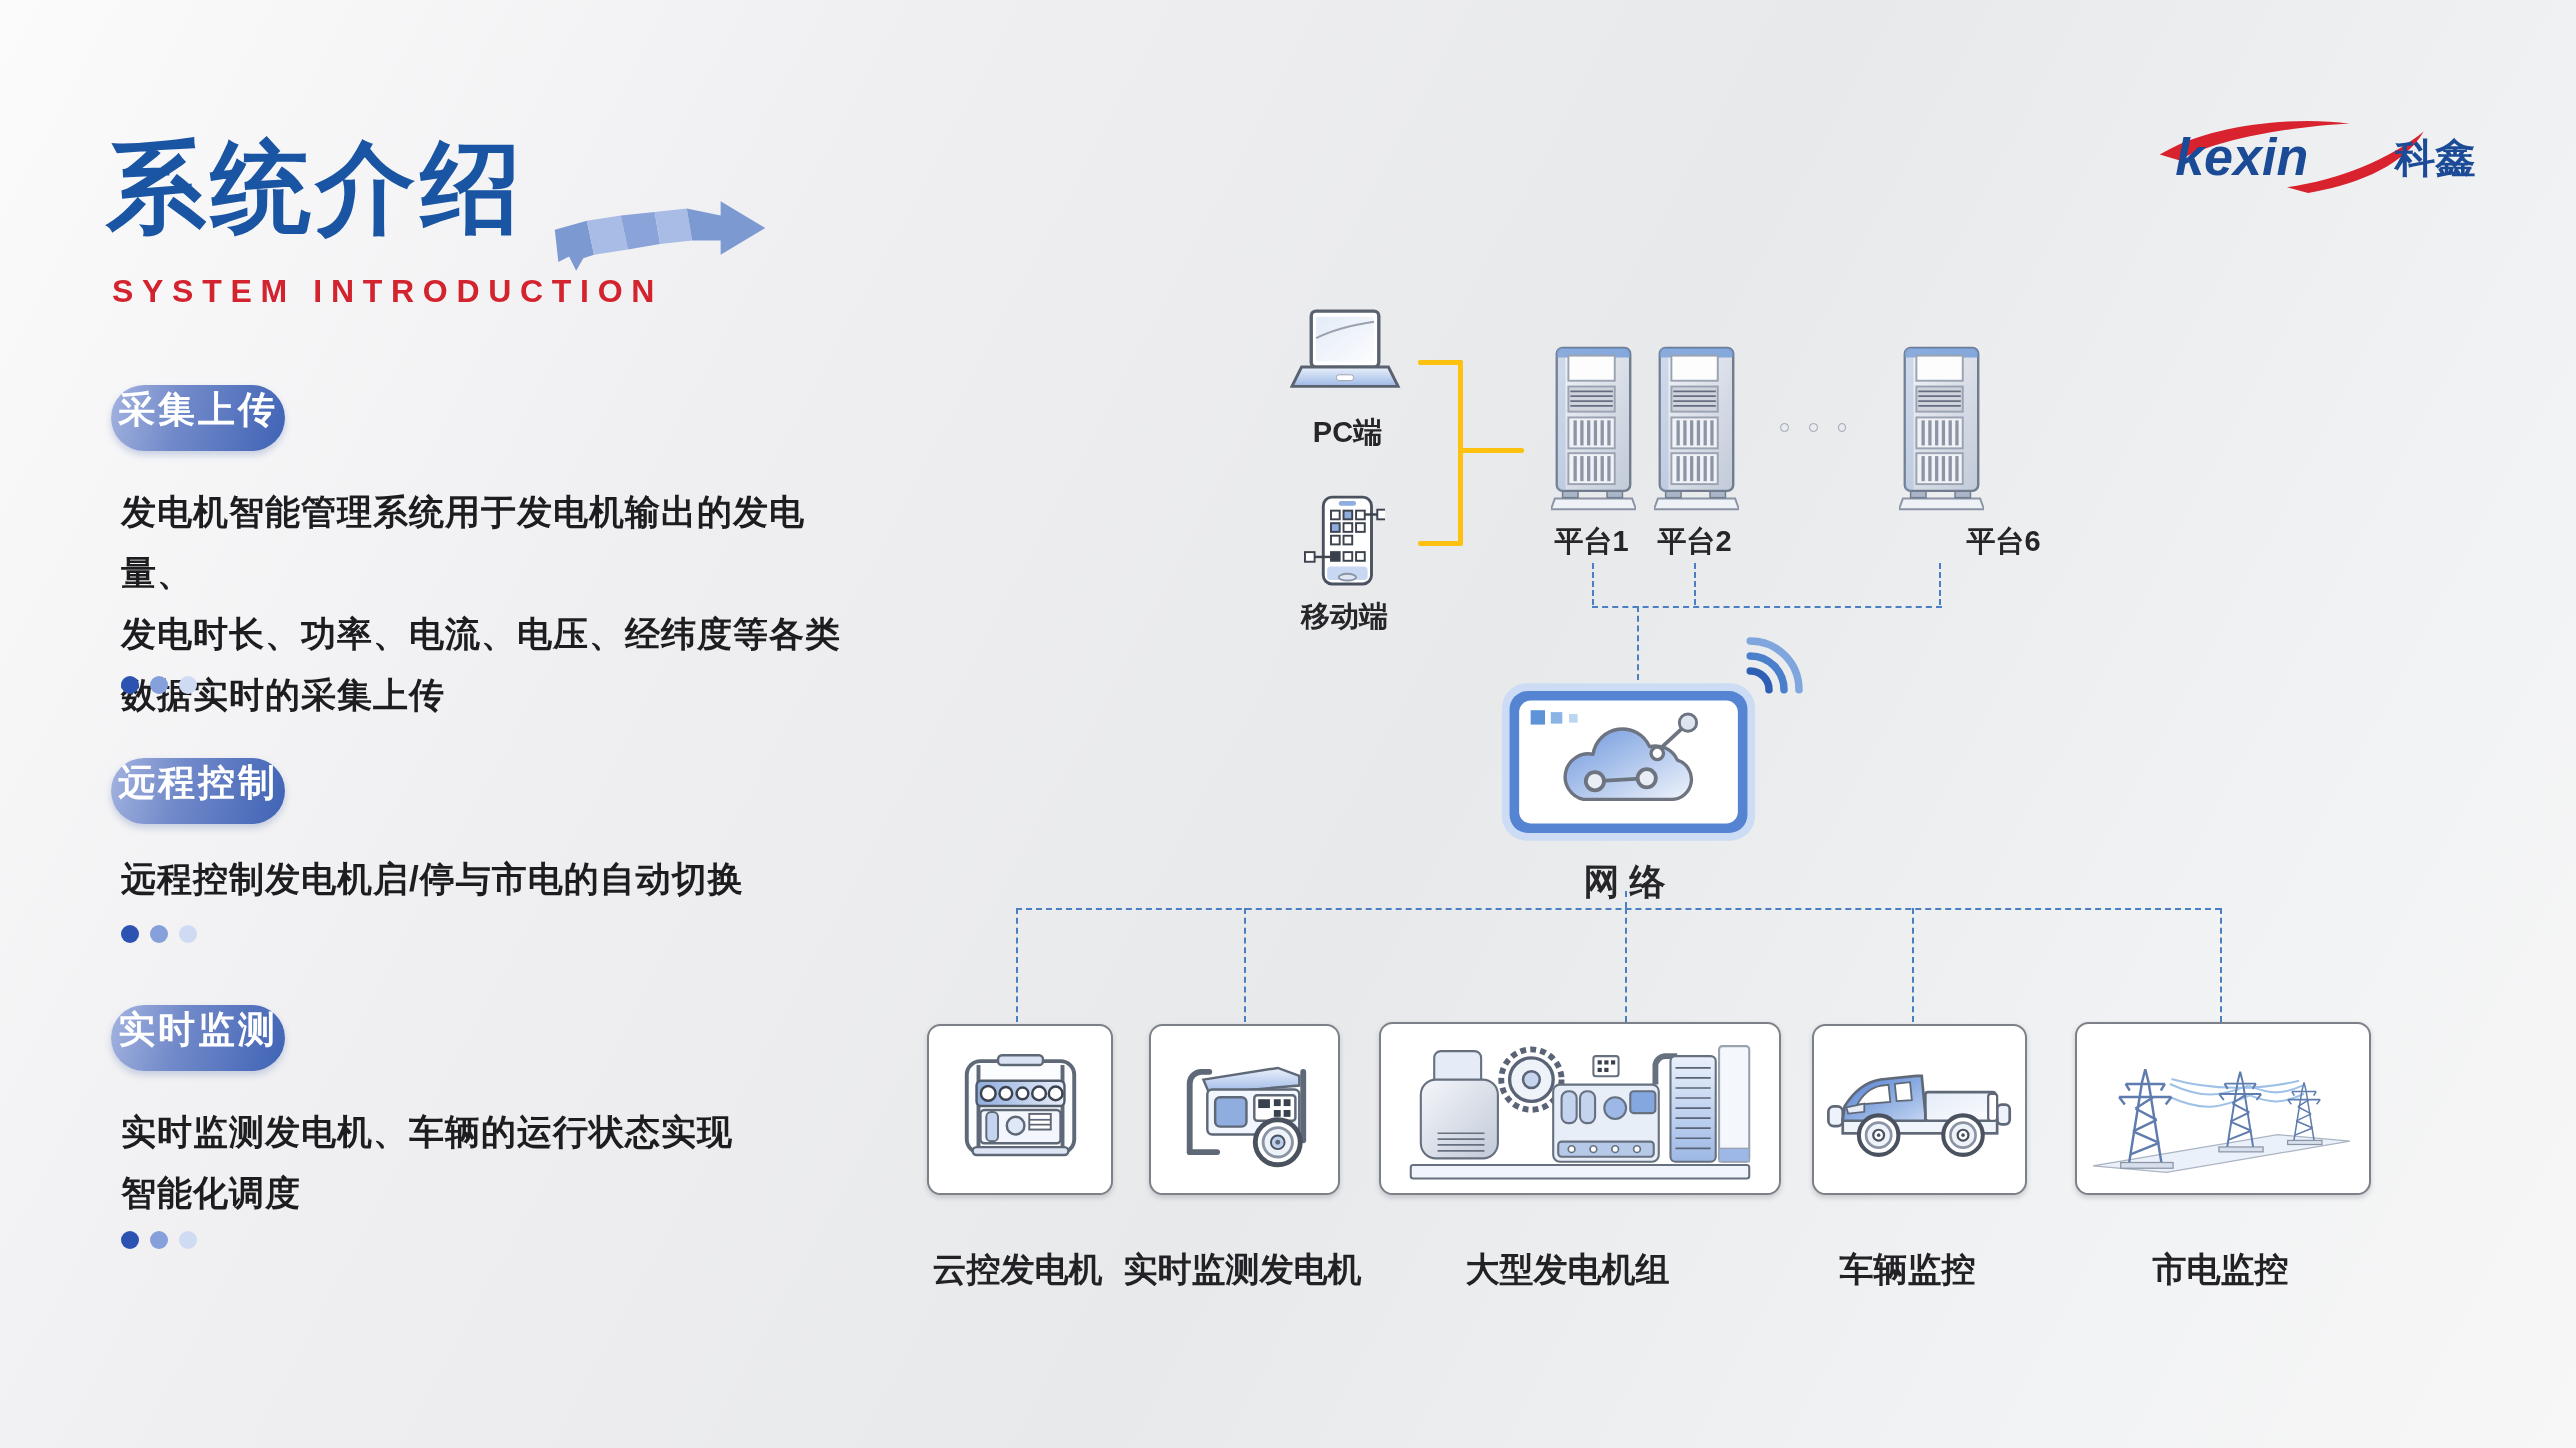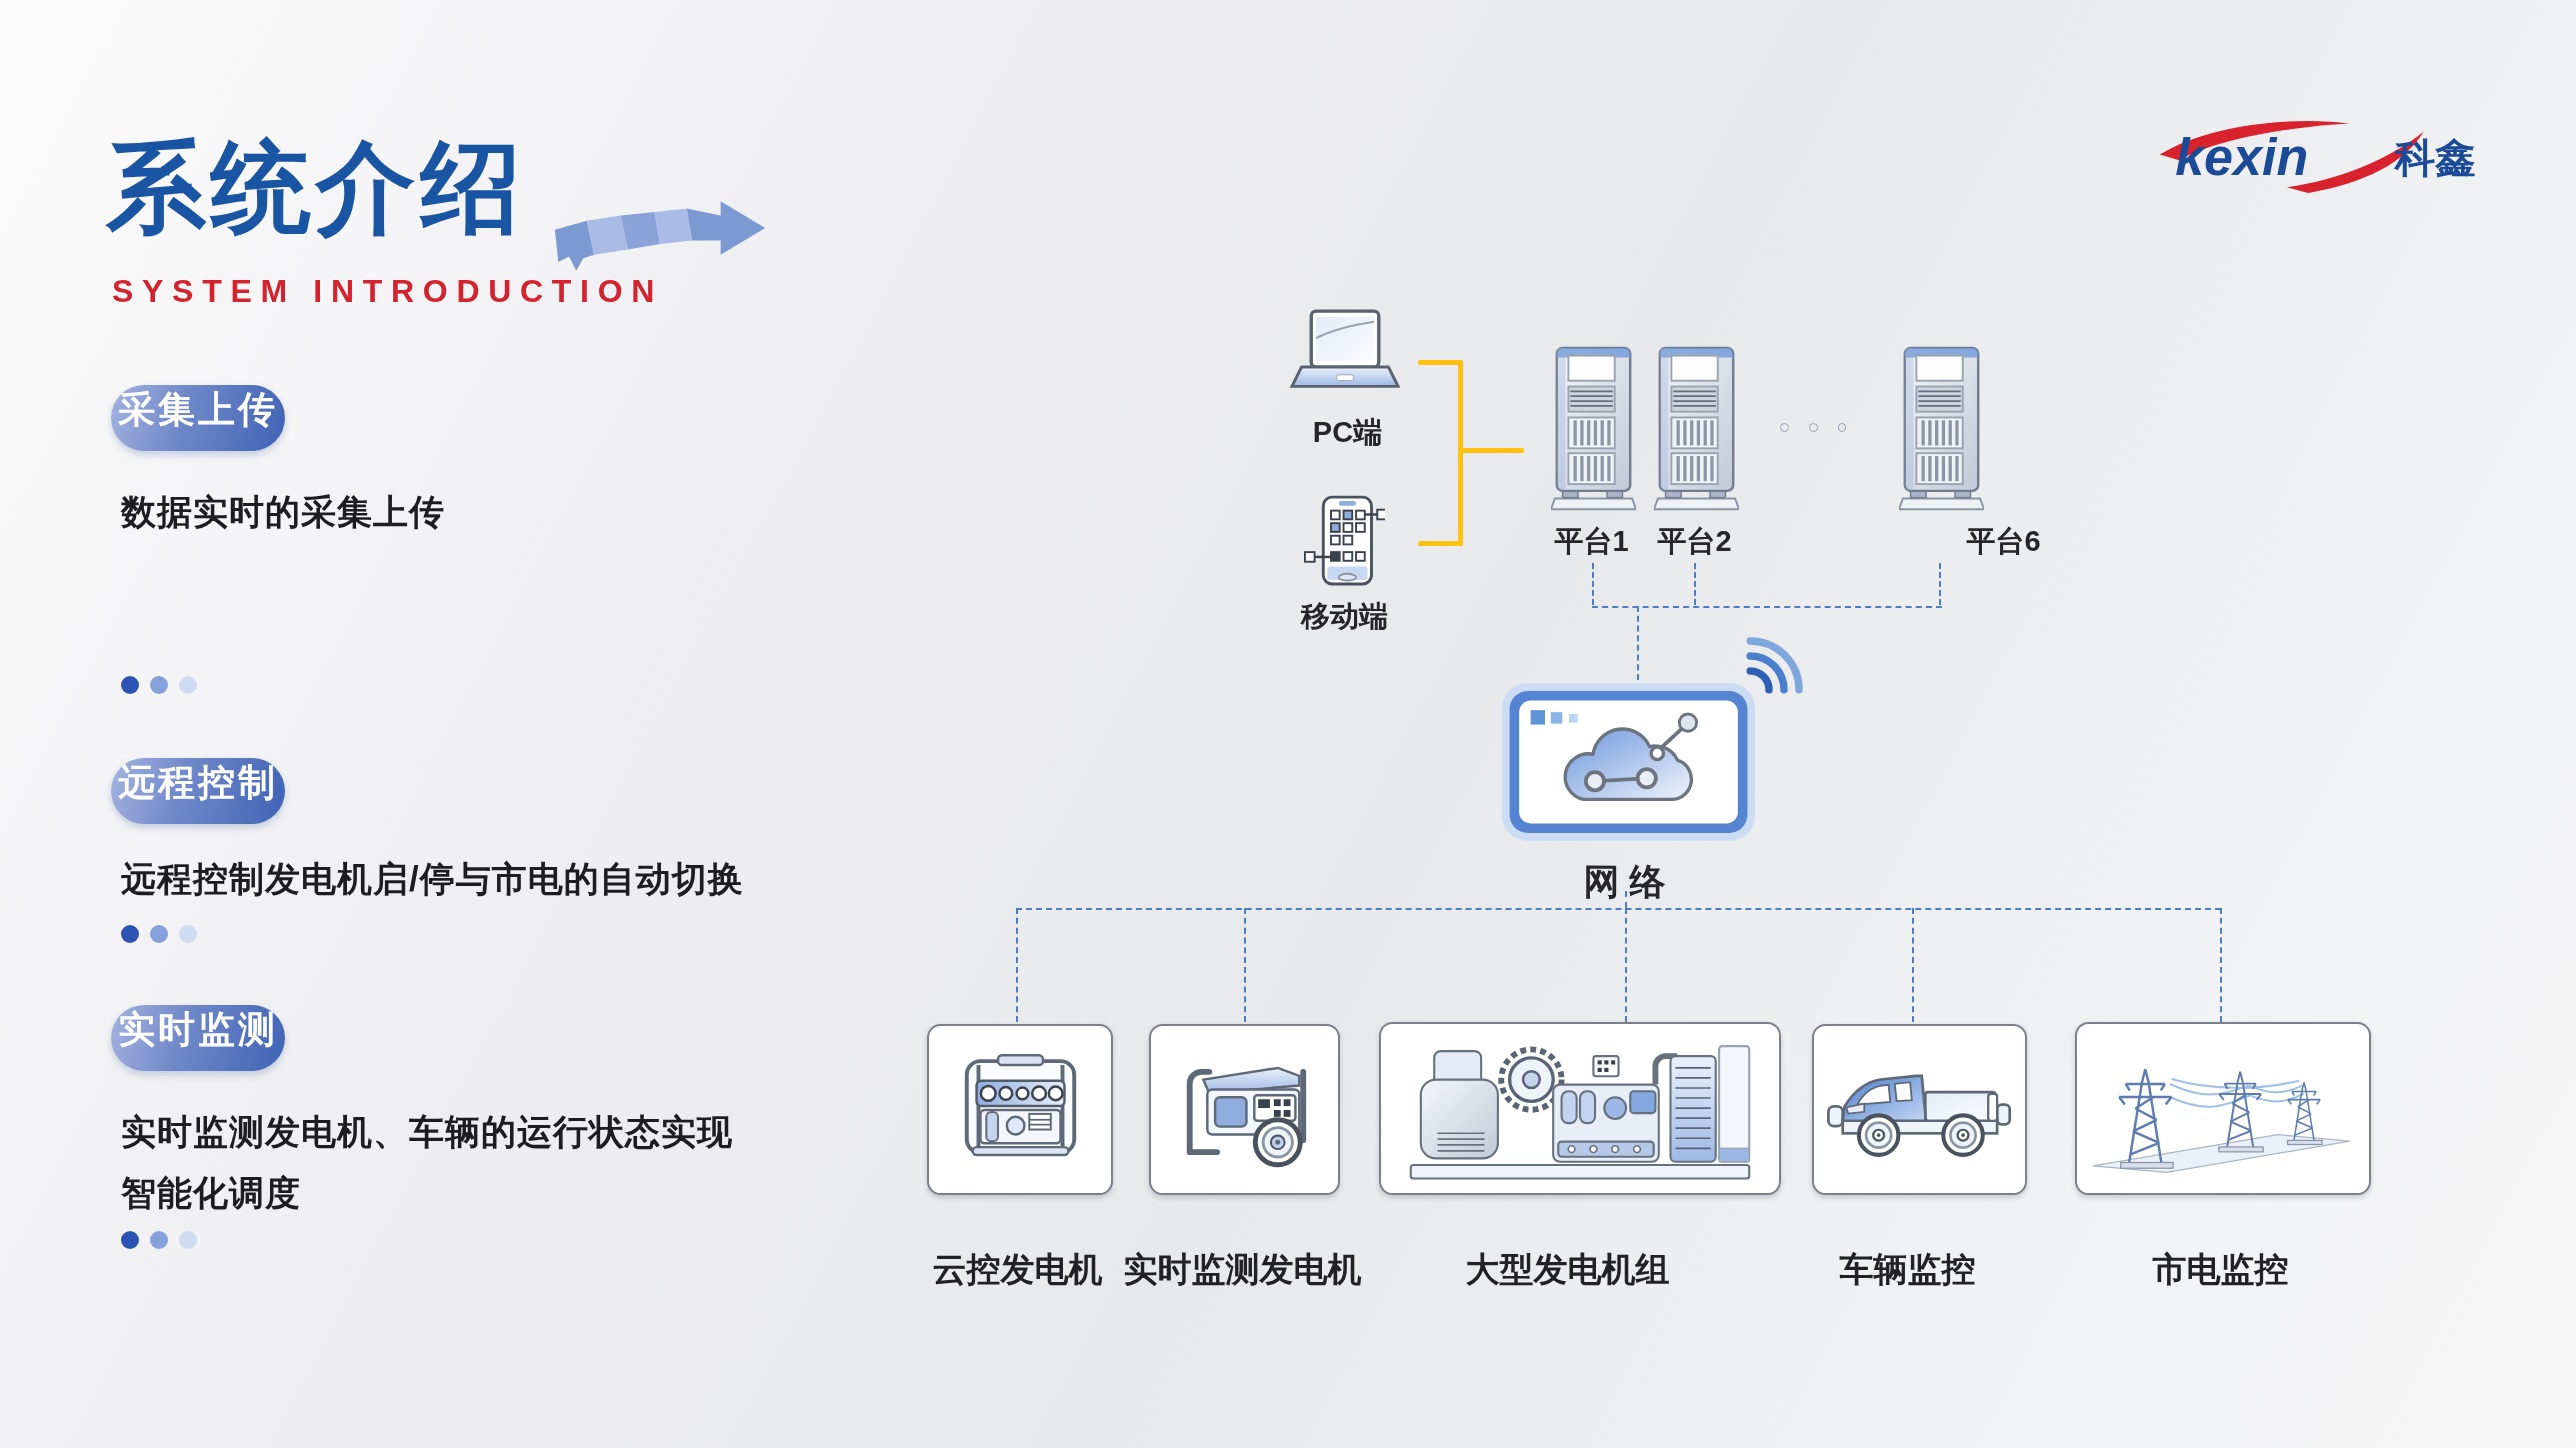--- a/index.html
+++ b/index.html
@@ -84,20 +84,22 @@
     <path d="M18,40 C70,8 160,0 215,8 C160,10 75,24 38,46 Z" fill="#d8232e"></path>
     <text x="34" y="61" font-size="54" font-weight="bold" font-style="italic" fill="#1b4a96" font-family="Liberation Sans, sans-serif">kexin</text>
     <path d="M150,74 C205,66 258,44 292,16 C268,56 215,72 172,80 Z" fill="#d8232e"></path>
     <text x="262" y="58" font-size="42" font-weight="bold" fill="#1b4a96" font-family="Liberation Sans, sans-serif">科鑫</text>
   </svg>
 
   <div class="abs pill" style="left:111px;top:385px">
     <span>采集上传</span>
   </div>
   <div class="abs para" style="top:481px">
+    <div>发电机智能管理系统用于发电机输出的发电量、</div>
+    <div>发电时长、功率、电流、电压、经纬度等各类</div>
     <div>数据实时的采集上传</div>
   </div>
   <div class="abs dots" style="left:121px;top:676px">
       <i></i>
       <i></i>
       <i></i>
     </div>
 
   <div class="abs pill" style="left:111px;top:758px">
     <span>远程控制</span>

